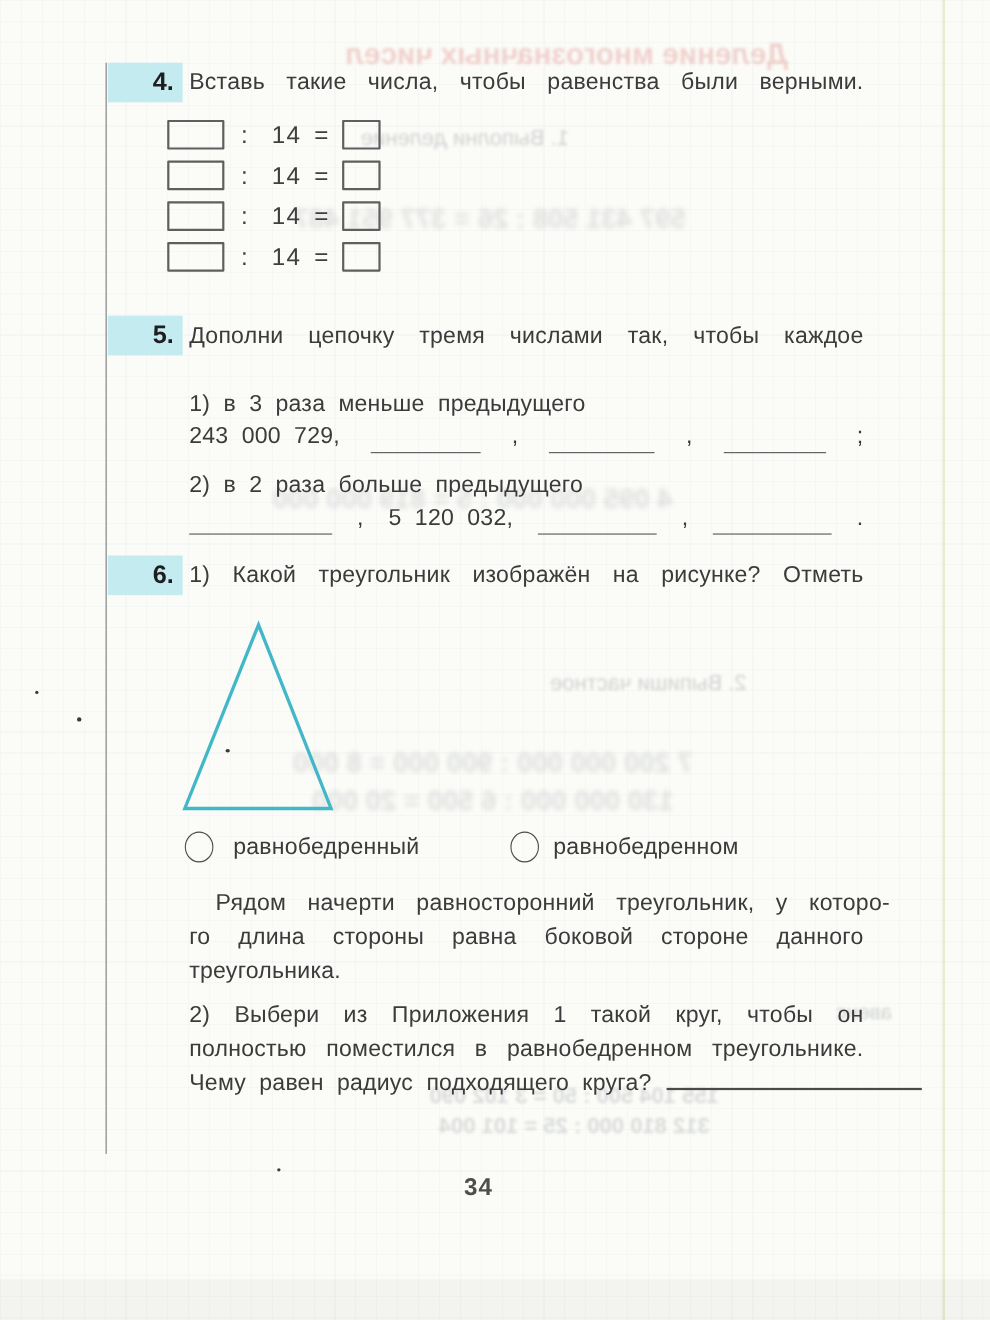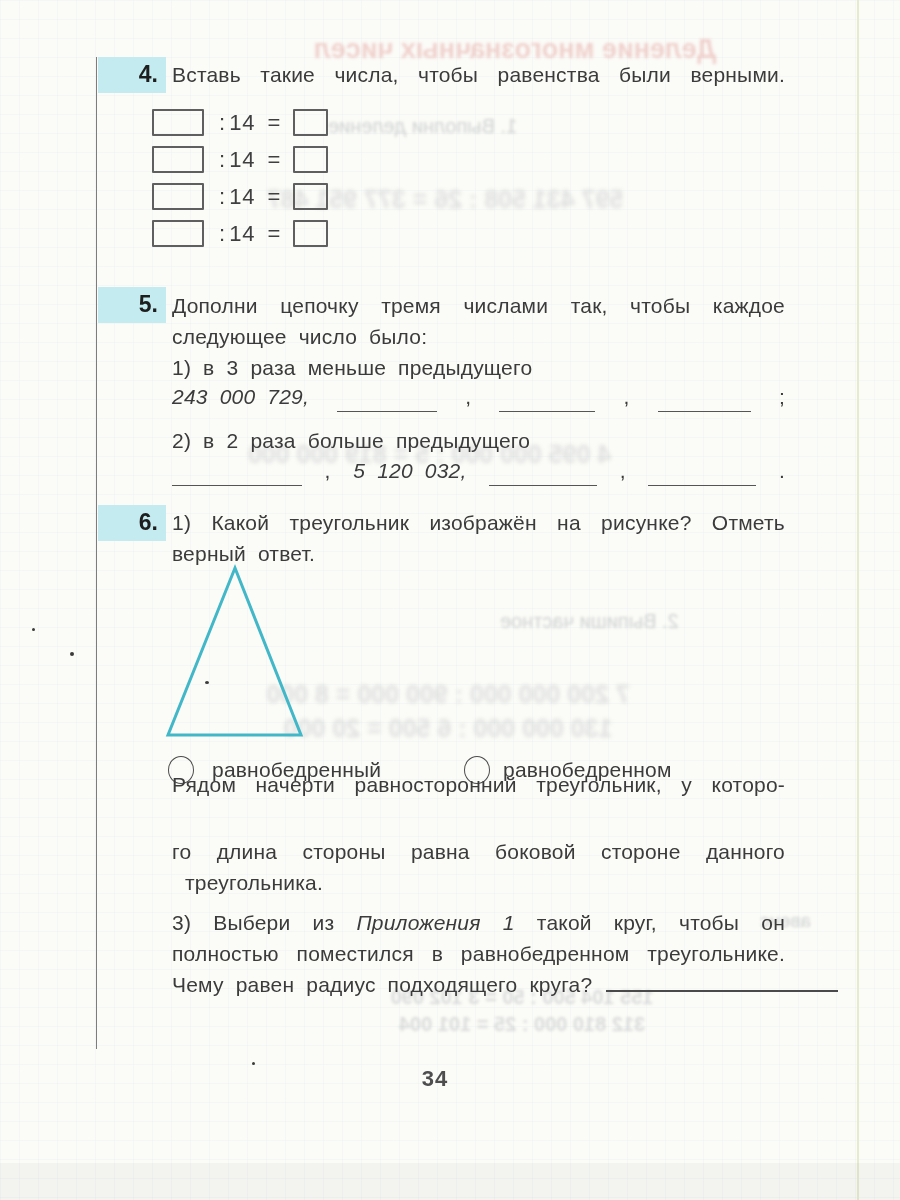--- a/index.html
+++ b/index.html
@@ -25,29 +25,29 @@
   
   .tasknum{
     left:98px;width:68px;height:36px;background:#c4ecf0;
     font-size:23px;font-weight:bold;color:#1e1e1e;
     text-align:right;padding-right:8px;box-sizing:border-box;
     line-height:34px;
   }
   
   .tline{left:172px;width:613px;font-size:21px;line-height:31px;word-spacing:6px;letter-spacing:0.2px;}
   .jfull{text-align:justify;text-align-last:justify;}
-  .italic{font-style:italic;}
+  .italic{}
   
   .eqrows{left:152px;top:109px;}
   .eqrow{display:flex;align-items:center;height:27px;margin-bottom:10px;font-size:22px;color:#3f3f3f;}
   .wbox{box-sizing:border-box;border:2px solid #5f5f5f;height:27px;background:transparent;border-radius:1px;}
   .b1{width:52px;}
   .b2{width:35px;margin-left:13px;}
   .eq-colon{margin-left:15px;}
-  .eq-div{margin-left:4px;letter-spacing:1px;}
+  .eq-div{margin-left:22px;letter-spacing:1px;}
   .eq-eq{margin-left:12px;}
   
   .seqrow{display:flex;justify-content:space-between;align-items:flex-end;font-size:21px;}
   .blank{border-bottom:1.5px solid #555;height:22px;display:inline-block;}
   .w130{width:130px;} .w108{width:108px;} .w100{width:100px;} .w96{width:96px;} .w93{width:93px;}
   
   .tri-svg{left:160px;top:558px;}
   
   .radio{box-sizing:border-box;width:26px;height:28px;border:1.5px solid #4c4c4c;border-radius:50%;background:transparent;}
   .optlabel{font-size:21px;line-height:28px;letter-spacing:0.2px;}
@@ -114,21 +114,20 @@
       <span class="wbox b1"></span>
       <span class="eq-colon">:</span>
       <span class="eq-div">14</span>
       <span class="eq-eq">=</span>
       <span class="wbox b2"></span>
     </div>
   </div>
 
   <div class="abs tasknum" style="top:287px;">5.</div>
   <div class="abs tline jfull" style="top:290px;">Дополни цепочку тремя числами так, чтобы каждое</div>
-  <div class="abs tline" style="top:321px;">следующее число было:</div>
   <div class="abs tline" style="top:352px;">1) в 3 раза меньше предыдущего</div>
 
   <div class="abs tline seqrow" style="top:381px;">
     <span class="italic">243 000 729,</span>
     <span class="blank w100"></span>
     <span>,</span>
     <span class="blank w96"></span>
     <span>,</span>
     <span class="blank w93"></span>
     <span>;</span>
@@ -141,37 +140,36 @@
     <span>,</span>
     <span class="italic">5 120 032,</span>
     <span class="blank w108"></span>
     <span>,</span>
     <span class="blank w108"></span>
     <span>.</span>
   </div>
 
   <div class="abs tasknum" style="top:505px;">6.</div>
   <div class="abs tline jfull" style="top:507px;">1) Какой треугольник изображён на рисунке? Отметь</div>
-  <div class="abs tline" style="top:538px;">верный ответ.</div>
 
   <svg class="abs tri-svg" width="150" height="184" viewBox="0 0 150 184">
     <polygon points="75,10 8,177 141,177" fill="none" stroke="#41b7c8" stroke-width="3" stroke-linejoin="miter"></polygon>
   </svg>
 
   <div class="abs radio" style="left:168px;top:756px;"></div>
   <div class="abs optlabel" style="left:212px;top:756px;">равнобедренный</div>
   <div class="abs radio" style="left:464px;top:756px;"></div>
   <div class="abs optlabel" style="left:503px;top:756px;">равнобедренном</div>
 
-  <div class="abs tline jfull" style="top:769px;">Рядом начерти равносторонний треугольник, у которо-</div>
+  <div class="abs tline jfull" style="top:805px;margin-left:24px;">Рядом начерти равносторонний треугольник, у которо-</div>
   <div class="abs tline jfull" style="top:836px;">го длина стороны равна боковой стороне данного</div>
-  <div class="abs tline" style="top:867px;margin-left:13px;">треугольника.</div>
+  <div class="abs tline" style="top:867px;">треугольника.</div>
 
   <div class="abs tline jfull" style="top:907px;">
-    <span>3) Выбери из</span>
+    <span>2) Выбери из</span>
     <span class="italic">Приложения 1</span>
     <span>такой круг, чтобы он</span>
   </div>
   <div class="abs tline" style="top:969px;white-space:nowrap;">
     <span>Чему равен радиус подходящего круга?</span><span class="ans-blank"></span>
   </div>
   <div class="abs tline jfull" style="top:938px;">полностью поместился в равнобедренном треугольнике.</div>
 
   <div class="abs pagenum">34</div>
 

